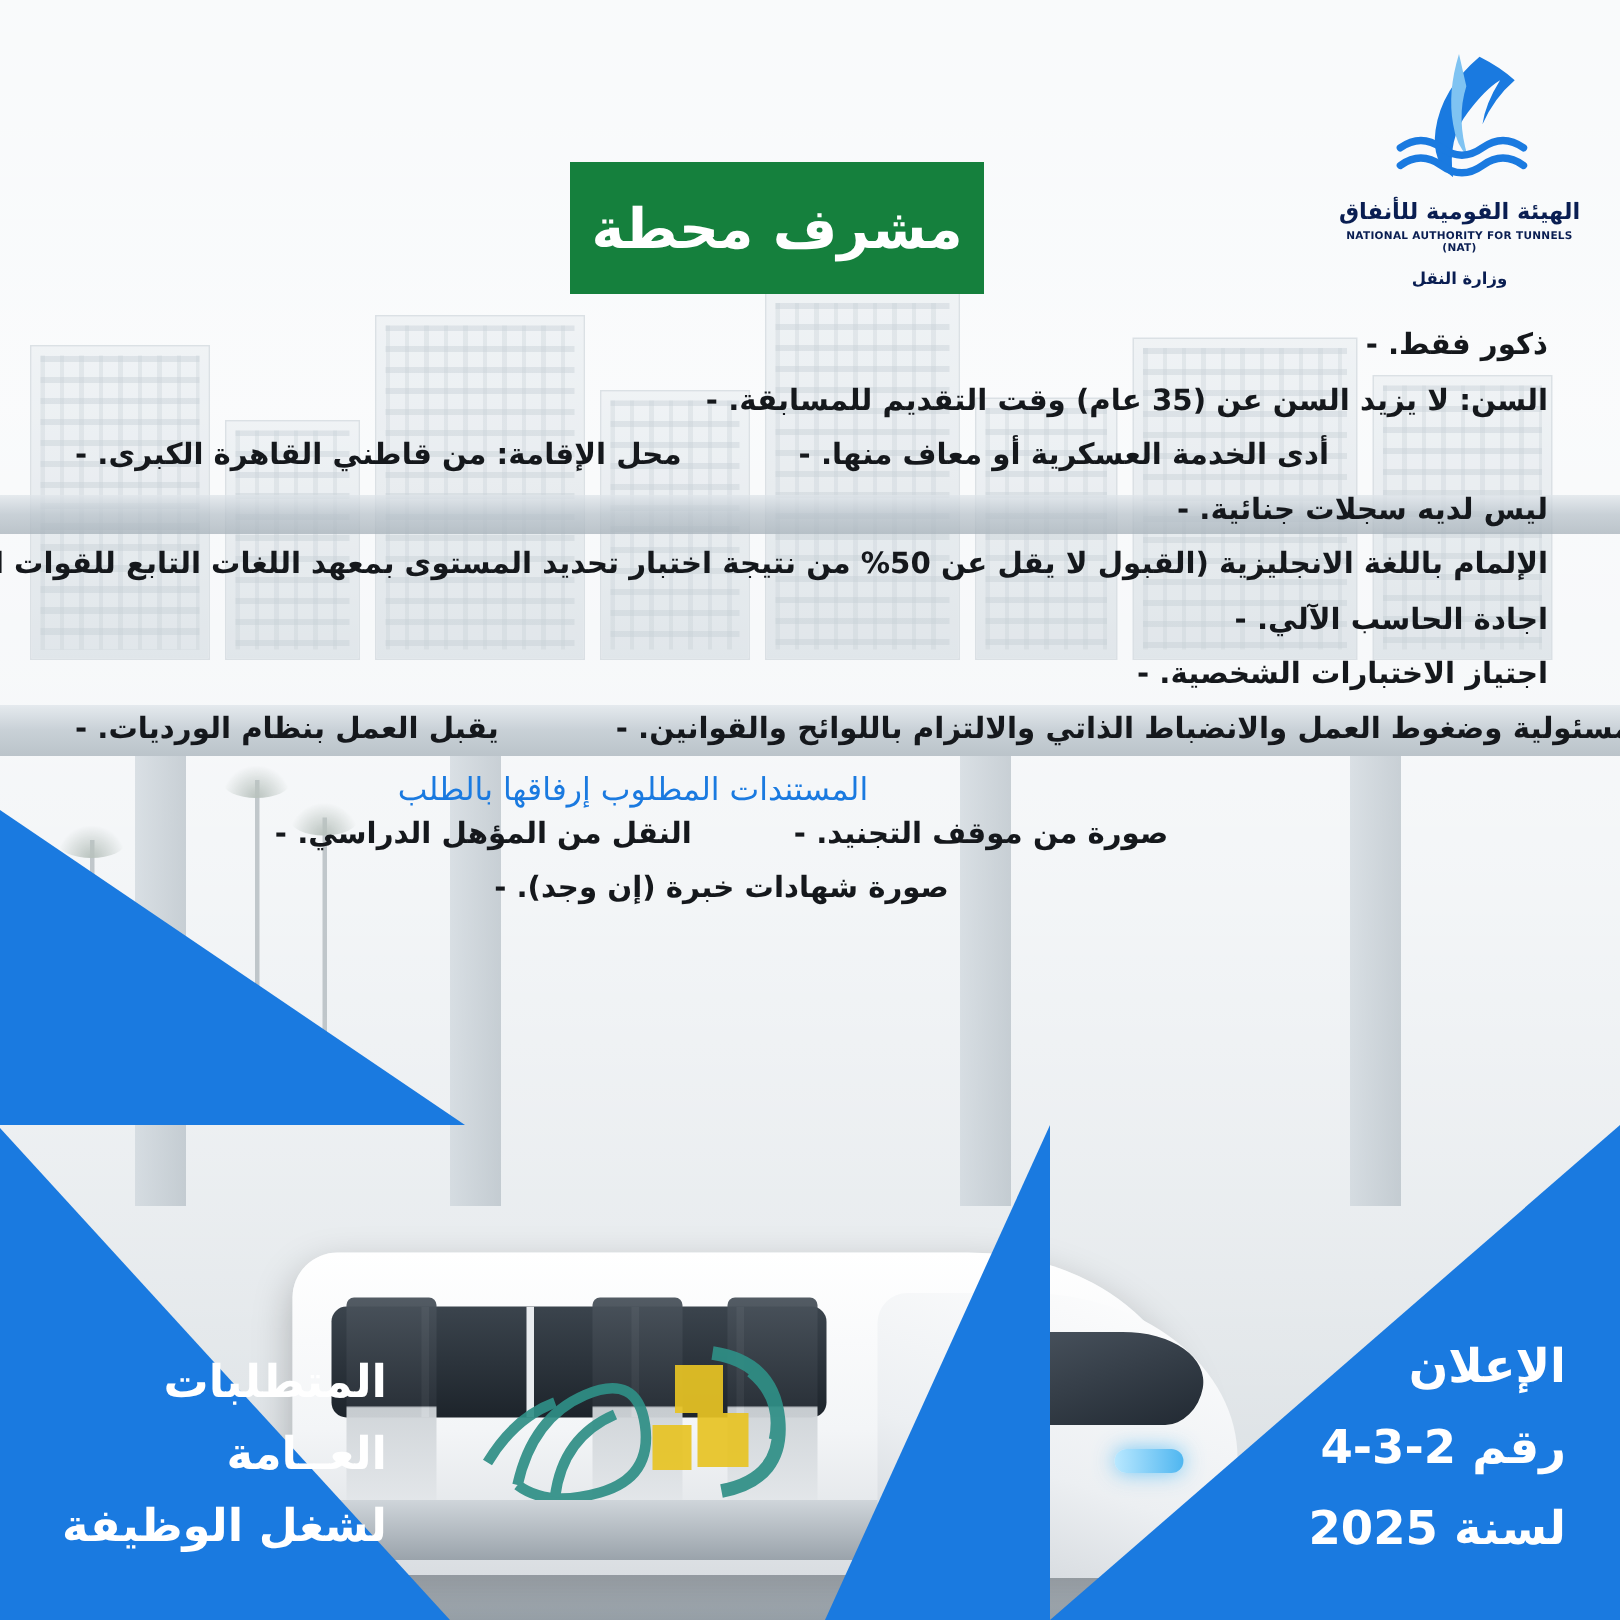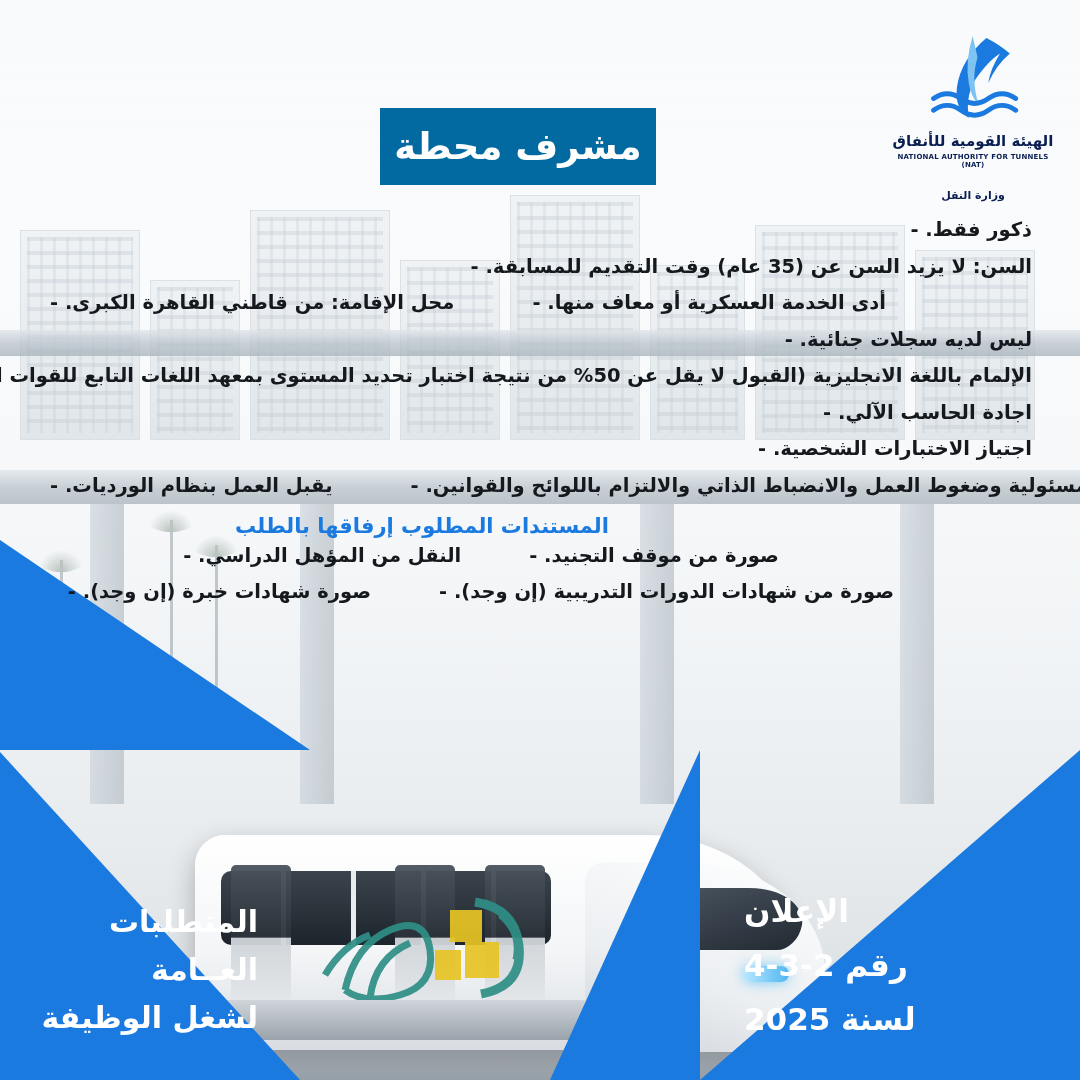--- a/index.html
+++ b/index.html
@@ -147,22 +147,22 @@
   }
   .platform {
     position: absolute; left: 0; bottom: 0; width: 760px; height: 34px;
     background: linear-gradient(180deg, #b6bec6, #8d979f);
     opacity: .85;
   }
 
   
   .title-box {
     position: absolute; left: 380px; top: 108px;
-    width: 276px; height: 77px;
-    background: #0369a1;
+    width: 276px; height: 88px;
+    background: #15803d;
     display: flex; align-items: center; justify-content: center;
   }
   .title-box span {
     color: #ffffff;
     font-size: 37px;
     font-weight: bold;
     letter-spacing: .5px;
   }
 
   
@@ -174,21 +174,21 @@
   .logo .mark { height: 88px; }
   .logo .nat-ar {
     color: #0a1e52; font-size: 15px; font-weight: bold; letter-spacing: -.2px;
     margin-top: 6px;
   }
   .logo .nat-en {
     color: #0a1e52; font-size: 7px; font-weight: bold; letter-spacing: .2px;
     margin-top: 3px;
   }
   .logo .moh {
-    color: #0a1e52; font-size: 11px; font-weight: bold; margin-top: 20px;
+    color: #0a1e52; font-size: 11px; font-weight: bold; margin-top: 10px;
   }
 
   
   .req {
     position: absolute; right: 48px; top: 212px;
     width: 990px;
     text-align: right;
     color: #15181c;
   }
   .line {
@@ -197,42 +197,42 @@
     white-space: nowrap;
     font-weight: bold;
   }
   .line.two { display: flex; justify-content: flex-end; gap: 70px; }
   .bullet { color: #15181c; margin-left: 8px; }
 
   .docs-head {
     margin-top: 10px;
     color: #1a7ae0;
     font-size: 21px;
-    font-weight: bold;
+    font-weight: normal;
     text-align: center;
     padding-right: 230px;
   }
   .docs-row {
     display: flex; justify-content: center; gap: 60px;
     font-size: 19.5px; line-height: 36px; font-weight: bold;
     padding-right: 120px;
   }
 
   
   .left-text {
     position: absolute; left: 28px; bottom: 38px;
     width: 230px;
     color: #ffffff; text-align: right;
     font-size: 30px; font-weight: bold; line-height: 48px;
   }
   
   .right-text {
     position: absolute; right: 36px; bottom: 34px;
     width: 300px;
-    color: #ffffff; text-align: left;
+    color: #ffffff; text-align: right;
     font-size: 31px; font-weight: bold; line-height: 54px;
   }
 </style>
 </head>
 <body>
 
 <div class="poster">
 
   <div class="bg">
     <div class="bg-city">
@@ -383,24 +383,20 @@
         <span class="bullet">-</span>
       </span>
       <span>
         <span>النقل من المؤهل الدراسي.</span>
         <span class="bullet">-</span>
       </span>
     </div>
 
     <div class="docs-row">
       <span>
-        <span>صورة من شهادات الدورات التدريبية (إن وجد).</span>
-        <span class="bullet">-</span>
-      </span>
-      <span>
         <span>صورة شهادات خبرة (إن وجد).</span>
         <span class="bullet">-</span>
       </span>
     </div>
 
   </div>
 
   <div class="left-text">
     <div>المتطلبات</div>
     <div>العــامة</div>

